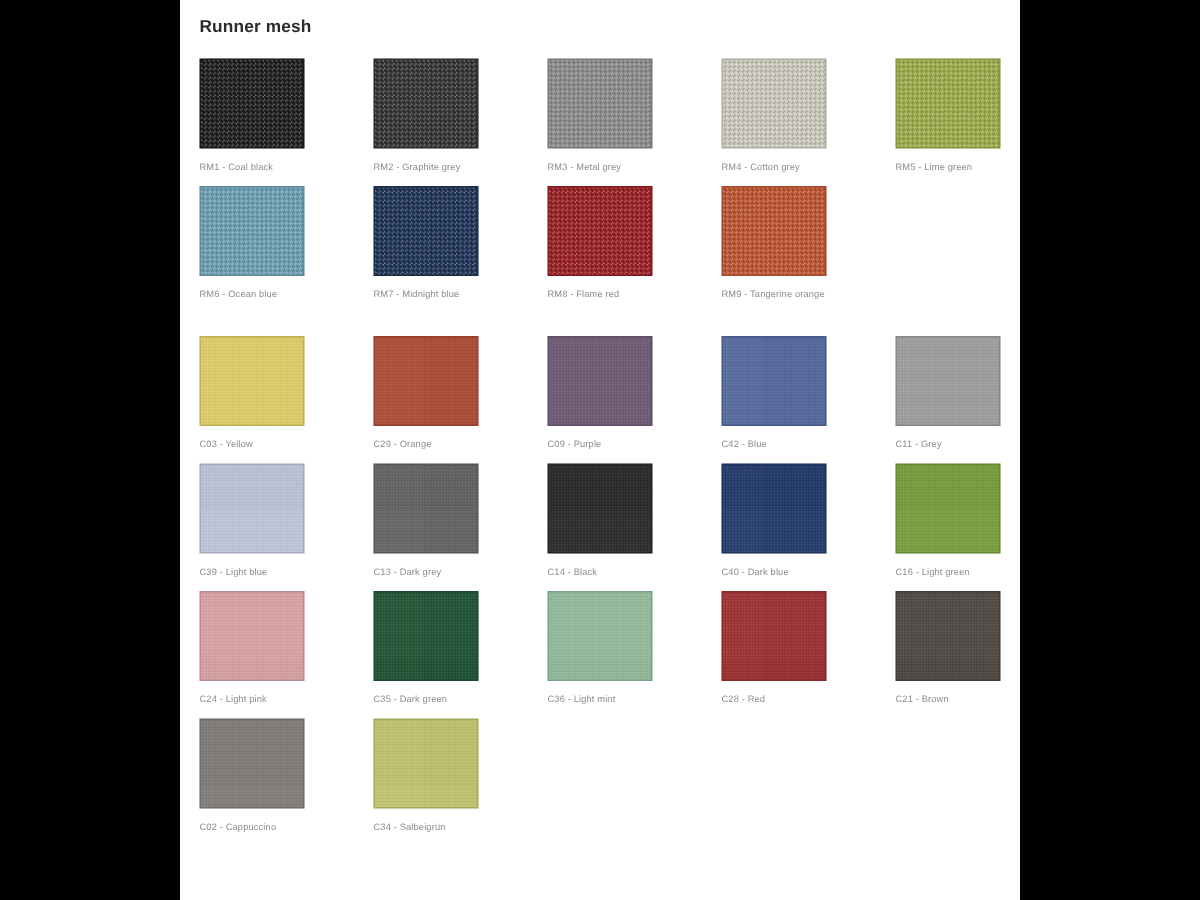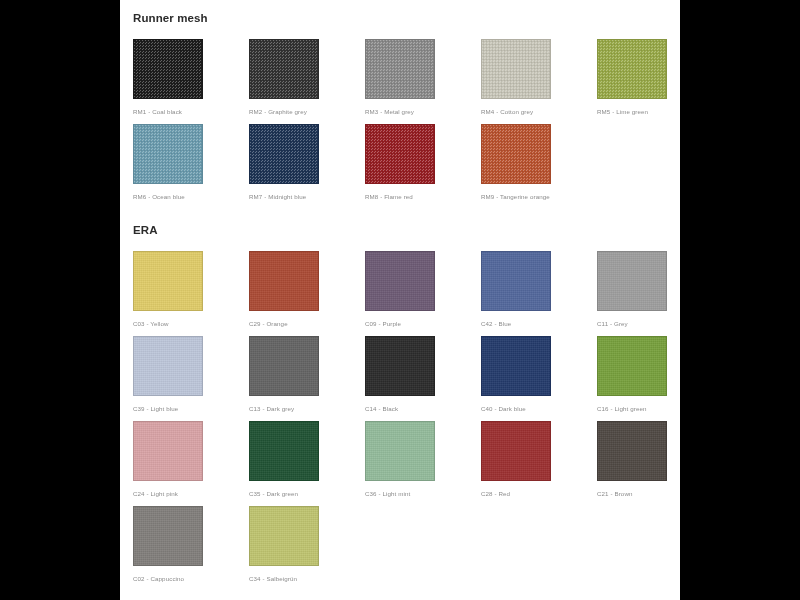--- a/index.html
+++ b/index.html
@@ -136,21 +136,20 @@
             <div class="swatch-label">RM8 - Flame red</div>
           </div>
           <div class="cell">
             <div class="swatch mesh" style="background: rgb(191, 85, 49);"></div>
             <div class="swatch-label">RM9 - Tangerine orange</div>
           </div>
         </div>
     </div>
 
     <div class="section section-era">
-      <h2 class="section-title">ERA</h2>
       <div class="grid" id="grid-era">
           <div class="cell">
             <div class="swatch plain" style="background: rgb(224, 204, 104);"></div>
             <div class="swatch-label">C03 - Yellow</div>
           </div>
           <div class="cell">
             <div class="swatch plain" style="background: rgb(171, 74, 52);"></div>
             <div class="swatch-label">C29 - Orange</div>
           </div>
           <div class="cell">

